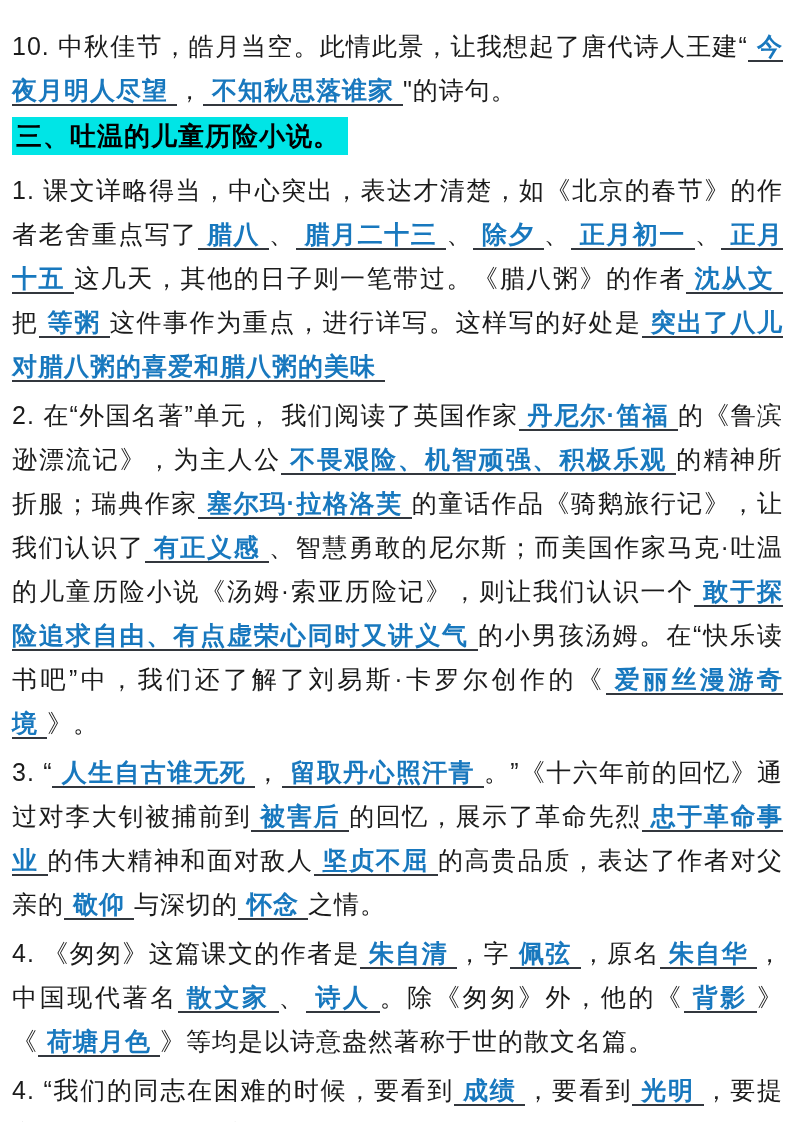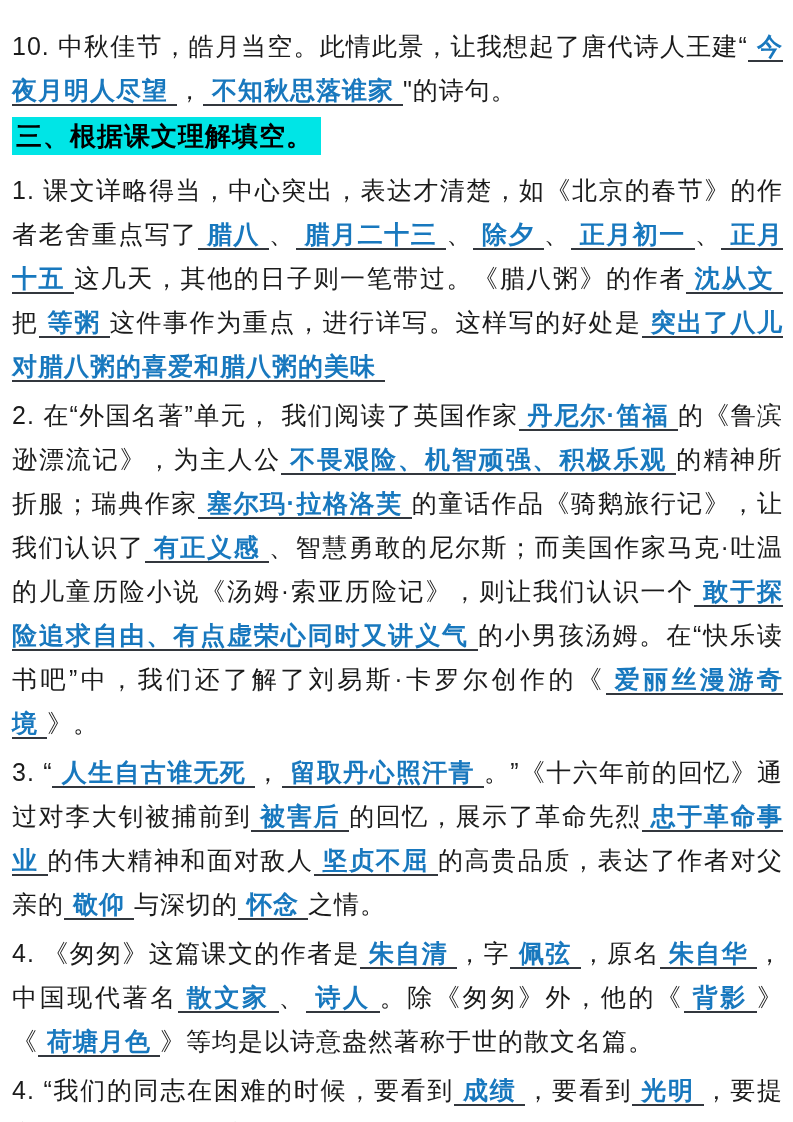--- a/index.html
+++ b/index.html
@@ -50,20 +50,20 @@
     padding: 0 8px 0 4px;
     letter-spacing: 1px;
   }
 </style>
 </head>
 <body>
 
 <div class="page">
   <div id="doc">
       <p class="para"><span class="txt">10. 中秋佳节，皓月当空。此情此景，让我想起了唐代诗人王建“</span><span class="blank">今夜月明人尽望</span><span class="txt">，</span><span class="blank">不知秋思落谁家</span><span class="txt">"的诗句。</span></p>
-      <div class="heading-line"><span class="heading">三、根据课文理解填空。</span></div>
+      <div class="heading-line"><span class="heading">三、吐温的儿童历险小说。</span></div>
       <p class="para"><span class="txt">1. 课文详略得当，中心突出，表达才清楚，如《北京的春节》的作者老舍重点写了</span><span class="blank">腊八</span><span class="txt">、</span><span class="blank">腊月二十三</span><span class="txt">、</span><span class="blank">除夕</span><span class="txt">、</span><span class="blank">正月初一</span><span class="txt">、</span><span class="blank">正月十五</span><span class="txt">这几天，其他的日子则一笔带过。《腊八粥》的作者</span><span class="blank">沈从文</span><span class="txt">把</span><span class="blank">等粥</span><span class="txt">这件事作为重点，进行详写。这样写的好处是</span><span class="blank">突出了八儿对腊八粥的喜爱和腊八粥的美味</span></p>
       <p class="para"><span class="txt">2. 在“外国名著”单元， 我们阅读了英国作家</span><span class="blank">丹尼尔·笛福</span><span class="txt">的《鲁滨逊漂流记》，为主人公</span><span class="blank">不畏艰险、机智顽强、积极乐观</span><span class="txt">的精神所折服；瑞典作家</span><span class="blank">塞尔玛·拉格洛芙</span><span class="txt">的童话作品《骑鹅旅行记》，让我们认识了</span><span class="blank">有正义感</span><span class="txt">、智慧勇敢的尼尔斯；而美国作家马克·吐温的儿童历险小说《汤姆·索亚历险记》，则让我们认识一个</span><span class="blank">敢于探险追求自由、有点虚荣心同时又讲义气</span><span class="txt">的小男孩汤姆。在“快乐读书吧”中，我们还了解了刘易斯·卡罗尔创作的《</span><span class="blank">爱丽丝漫游奇境</span><span class="txt">》。</span></p>
       <p class="para"><span class="txt">3. “</span><span class="blank">人生自古谁无死</span><span class="txt">，</span><span class="blank">留取丹心照汗青</span><span class="txt">。”《十六年前的回忆》通过对李大钊被捕前到</span><span class="blank">被害后</span><span class="txt">的回忆，展示了革命先烈</span><span class="blank">忠于革命事业</span><span class="txt">的伟大精神和面对敌人</span><span class="blank">坚贞不屈</span><span class="txt">的高贵品质，表达了作者对父亲的</span><span class="blank">敬仰</span><span class="txt">与深切的</span><span class="blank">怀念</span><span class="txt">之情。</span></p>
       <p class="para"><span class="txt">4. 《匆匆》这篇课文的作者是</span><span class="blank">朱自清</span><span class="txt">，字</span><span class="blank">佩弦</span><span class="txt">，原名</span><span class="blank">朱自华</span><span class="txt">，中国现代著名</span><span class="blank">散文家</span><span class="txt">、</span><span class="blank">诗人</span><span class="txt">。除《匆匆》外，他的《</span><span class="blank">背影</span><span class="txt">》《</span><span class="blank">荷塘月色</span><span class="txt">》等均是以诗意盎然著称于世的散文名篇。</span></p>
       <p class="para"><span class="txt">4. “我们的同志在困难的时候，要看到</span><span class="blank">成绩</span><span class="txt">，要看到</span><span class="blank">光明</span><span class="txt">，要提高我们的</span><span class="blank">勇气</span><span class="txt">。”这句话出自《</span><span class="blank">为人民服务</span><span class="txt">》。</span></p>
     </div>
 </div>
 
 </body></html>

